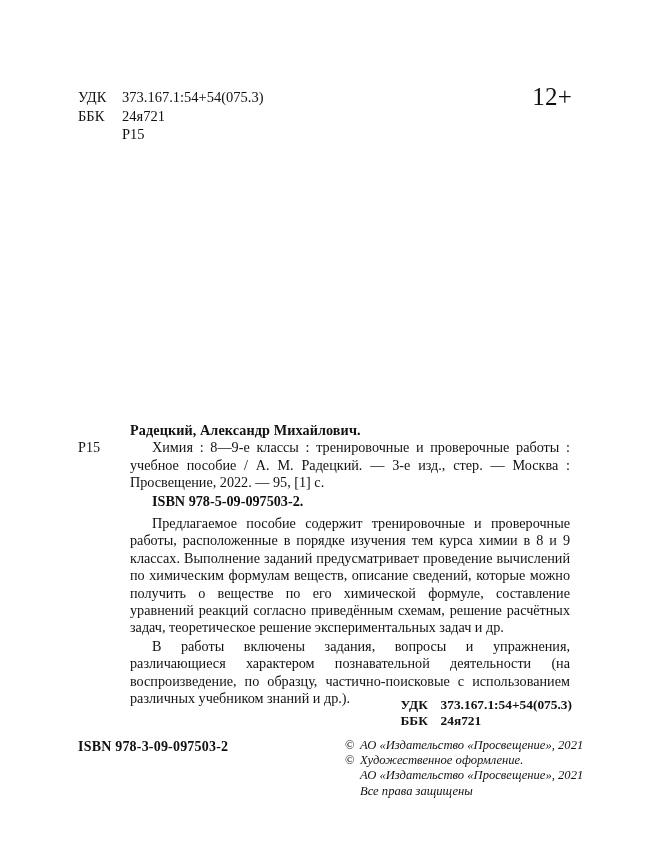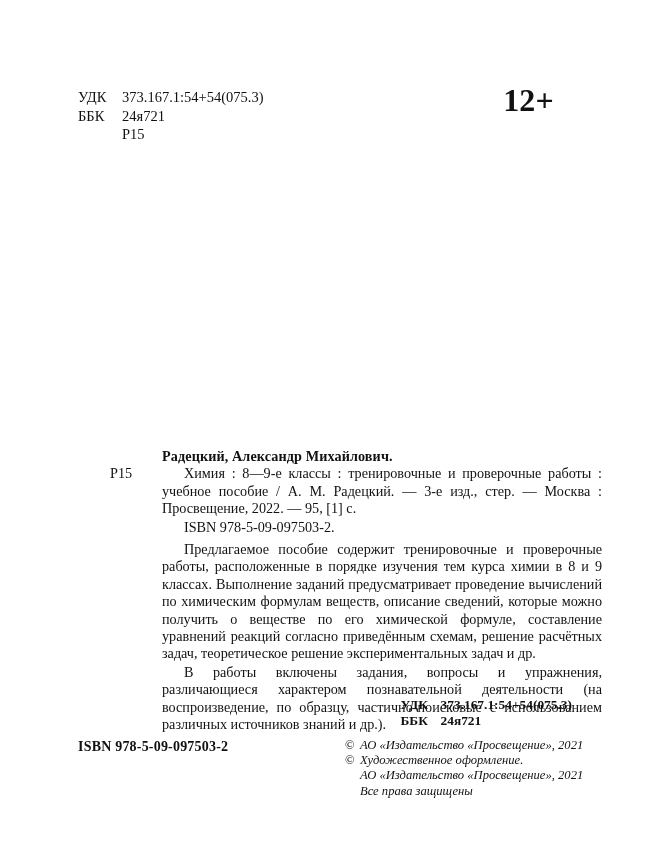--- a/index.html
+++ b/index.html
@@ -42,37 +42,36 @@
   .class-val {
     white-space: nowrap;
   }
   .class-row.indented .class-key {
     visibility: hidden;
   }
 
   
   .age-badge {
     position: absolute;
-    right: 96px;
+    right: 78px;
     top: 84px;
-    font-size: 32px;
-    font-weight: bold;
+    font-size: 25px;
+    font-weight: normal;
     letter-spacing: 0.2px;
     line-height: 1;
   }
 
   
   .record {
     position: absolute;
     left: 78px;
-    top: 448px;
+    top: 422px;
     width: 492px;
     font-size: 14.2px;
     line-height: 17.4px;
-    margin-left: 32px;
   }
 
   .record-author {
     font-weight: bold;
     margin-left: 52px;
     letter-spacing: 0.1px;
     white-space: nowrap;
   }
 
   .record-body {
@@ -92,20 +91,21 @@
     text-align: justify;
     text-justify: inter-word;
     text-indent: 22px;
     hyphens: none;
   }
 
   .isbn-line {
     margin-left: 52px;
     text-indent: 22px;
     margin-top: 1px;
+    font-weight: bold;
   }
 
   
   .annotation {
     margin-left: 52px;
     margin-top: 5px;
     text-align: justify;
     text-justify: inter-word;
   }
   .annotation p {
@@ -199,36 +199,36 @@
 
     <div class="record-body">
       <span class="shelfmark">Р15</span>
       <div class="record-desc">Химия : 8—9-е классы : тренировочные и проверочные работы : учебное пособие / А. М. Радецкий. — 3-е изд., стер. — Москва : Просвещение, 2022. — 95, [1] с.</div>
     </div>
 
     <div class="isbn-line">ISBN 978-5-09-097503-2.</div>
 
     <div class="annotation">
       <p>Предлагаемое пособие содержит тренировочные и проверочные работы, расположенные в порядке изучения тем курса химии в 8 и 9 классах. Выполнение заданий предусматривает проведение вычислений по химическим формулам веществ, описание сведений, которые можно получить о веществе по его химической формуле, составление уравнений реакций согласно приведённым схемам, решение расчётных задач, теоретическое решение экспериментальных задач и др.</p>
-      <p>В работы включены задания, вопросы и упражнения, различающиеся характером познавательной деятельности (на воспроизведение, по образцу, частично-поисковые с использованием различных источников знаний и др.).</p>
+      <p>В работы включены задания, вопросы и упражнения, различающиеся характером познавательной деятельности (на воспроизведение, по образцу, частично-поисковые с использованием различных учебником знаний и др.).</p>
     </div>
   </div>
 
   <div class="class-block-bottom">
     <div class="brow">
       <span class="bkey">УДК</span>
       <span>373.167.1:54+54(075.3)</span>
     </div>
     <div class="brow">
       <span class="bkey">ББК</span>
       <span>24я721</span>
     </div>
   </div>
 
-  <div class="isbn-footer">ISBN 978-5-09-097503-2</div>
+  <div class="isbn-footer">ISBN 978-3-09-097503-2</div>
 
   <div class="copyright">
     <div class="copy-row">
       <span class="copy-mark">©</span>
       <span class="copy-text">АО «Издательство «Просвещение», 2021</span>
     </div>
     <div class="copy-row">
       <span class="copy-mark">©</span>
       <span class="copy-text">Художественное оформление.</span>
     </div>

